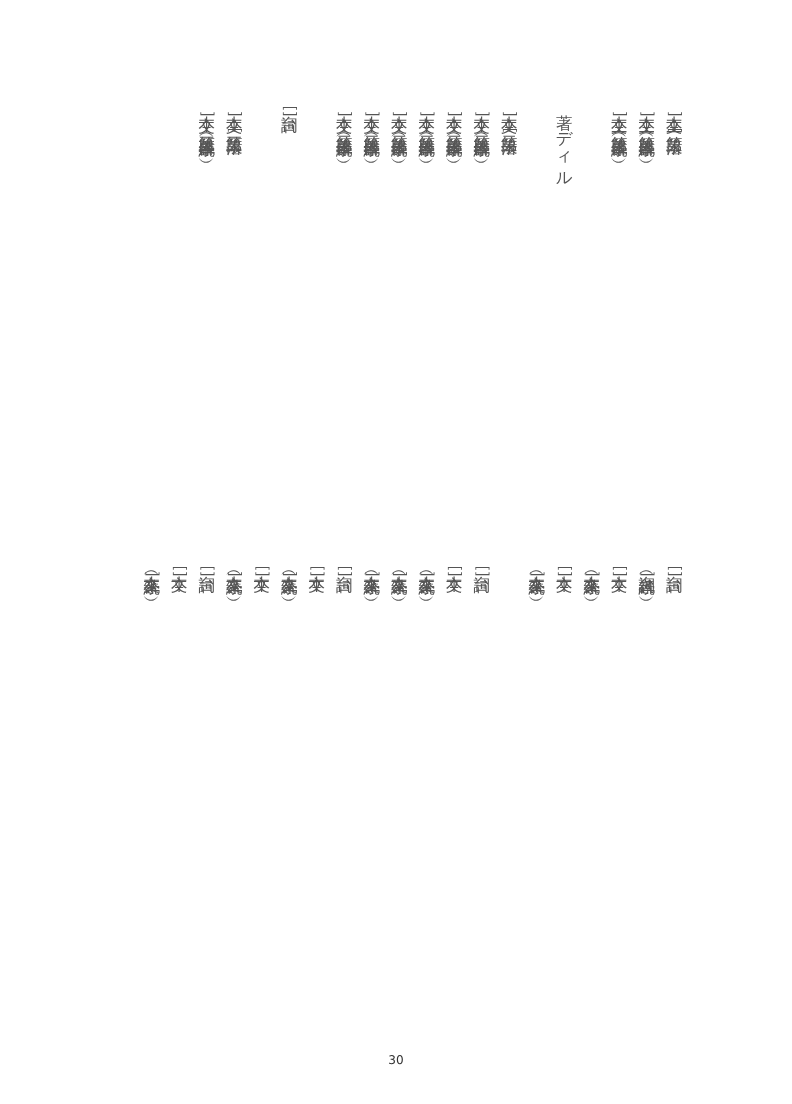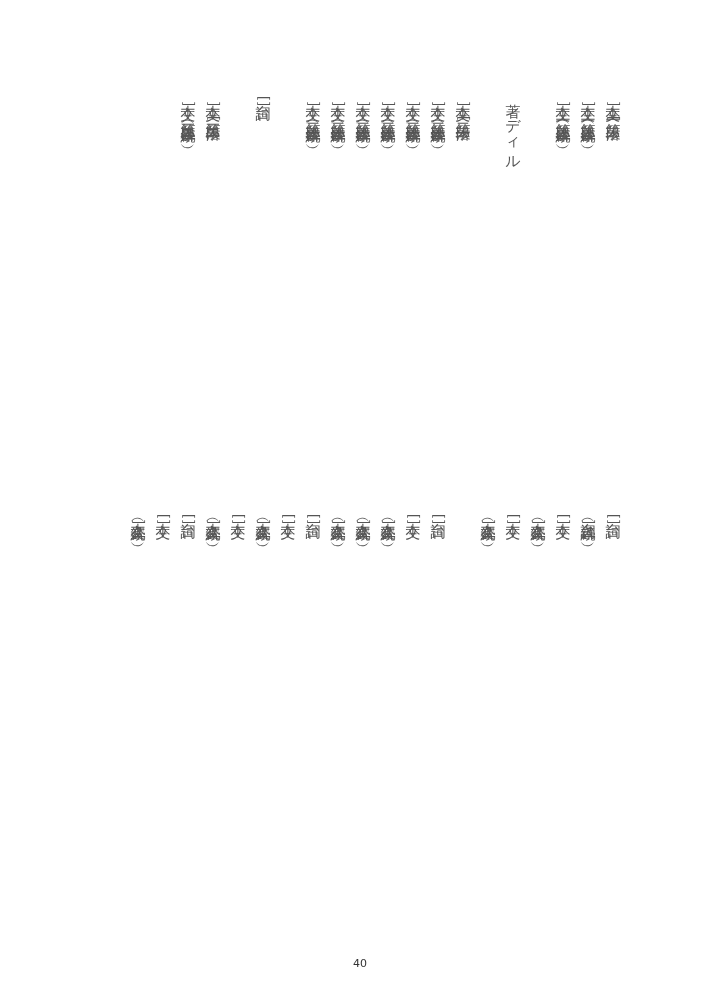--- a/index.html
+++ b/index.html
@@ -65,13 +65,13 @@
     <p class="placeholder">［台詞］</p>
     <p class="placeholder">［本文］</p>
     <p class="placeholder">［本文（続き）］</p>
     <p class="placeholder">［本文］</p>
     <p class="placeholder">［本文（続き）］</p>
     <p class="placeholder">［台詞］</p>
     <p class="placeholder">［本文］</p>
     <p class="placeholder">［本文（続き）］</p>
   </div>
 
-<div id="page-number">40</div>
+<div id="page-number">30</div>
 
 </body></html>

